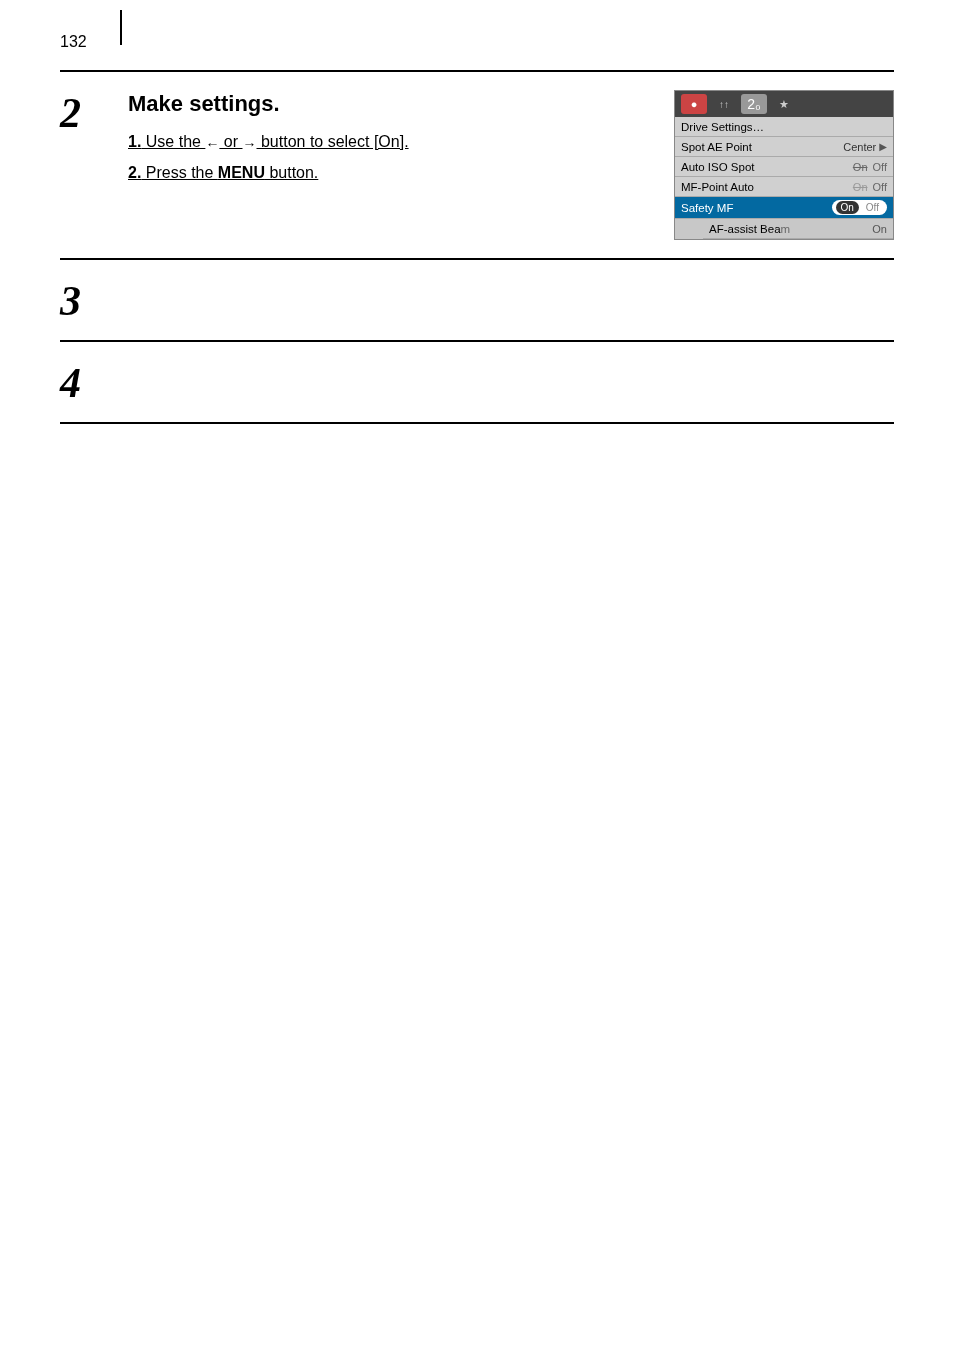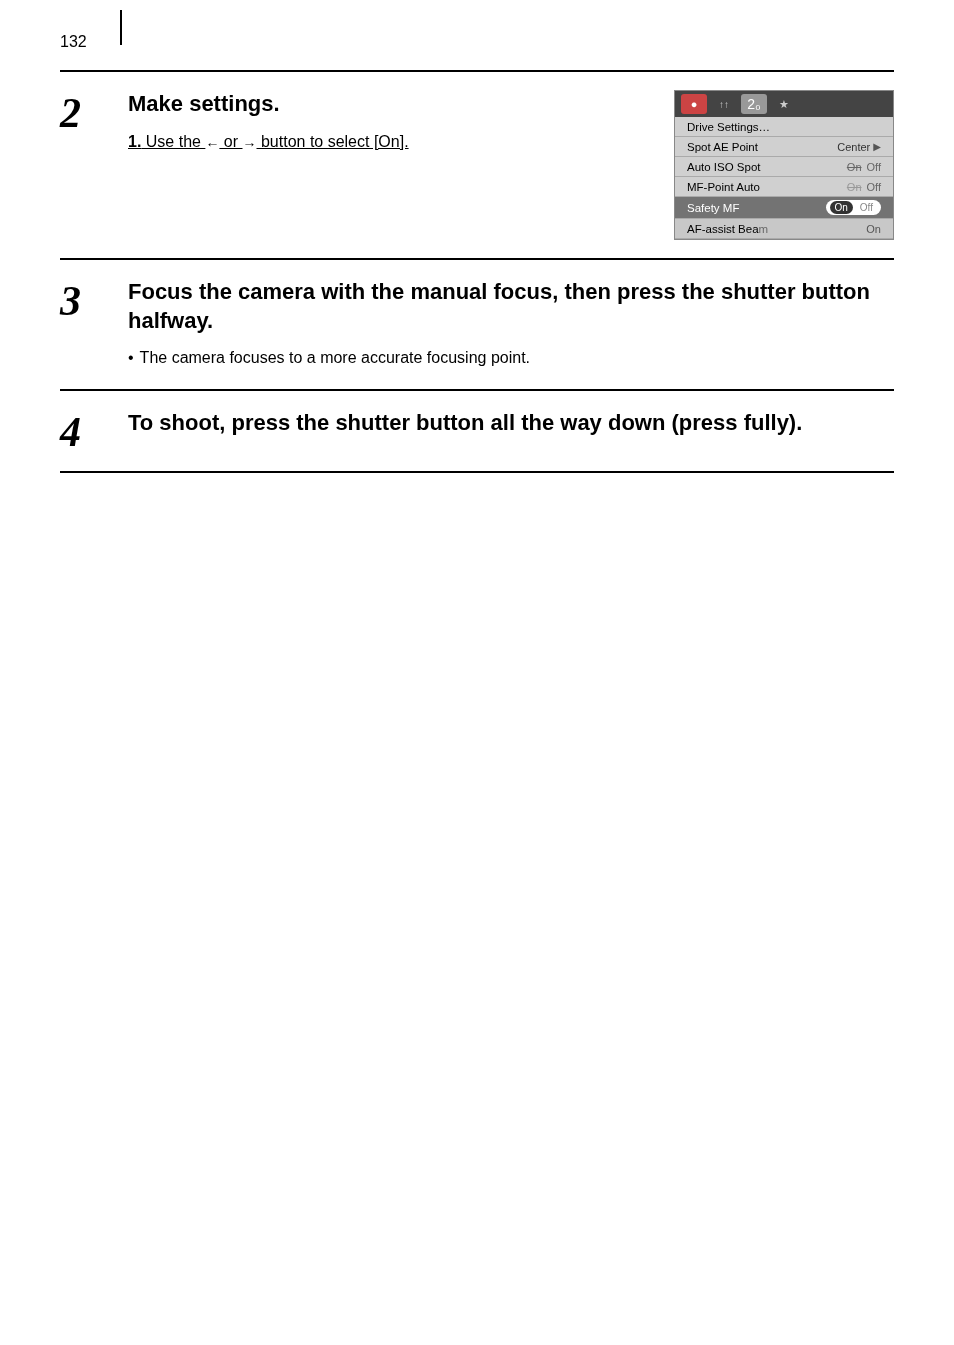--- a/index.html
+++ b/index.html
@@ -143,29 +143,29 @@
       color: white;
     }
 
     .menu-rows {
       background: #c8c8c8;
     }
 
     .menu-row {
       display: flex;
       align-items: center;
-      padding: 3px 12px;
+      padding: 3px 6px;
       font-size: 11.5px;
       border-bottom: 1px solid #aaa;
       min-height: 20px;
       background: #d0d0d0;
     }
 
     .menu-row.highlighted {
-      background: #737373;
+      background: #0369a1;
       color: white;
     }
 
     .menu-row-label {
       flex: 1;
     }
 
     .menu-row-value {
       font-size: 11px;
       color: #333;
@@ -236,20 +236,23 @@
   <div class="step-row">
     <div class="step-number">2</div>
     <div class="step-content">
       <div class="step2-inner">
         <div class="step2-text">
           <div class="step-title">Make settings.</div>
           <div class="step-body">
             <p>
               <strong>1.</strong> Use the <span class="arrow">←</span> or <span class="arrow">→</span> button to select [On].
             </p>
+            <p>
+              <strong>2.</strong> Press the <strong>MENU</strong> button.
+            </p>
           </div>
         </div>
 
         <div class="camera-menu">
           <div class="camera-menu-tabs">
             <div class="menu-tab camera">●</div>
             <div class="menu-tab" style="color:#ccc; font-size:10px;">↑↑</div>
             <div class="menu-tab active" style="background:#999; font-size:14px;">2₀</div>
             <div class="menu-tab" style="color:#ccc;">★</div>
           </div>
@@ -271,40 +274,31 @@
             </div>
             <div class="menu-row highlighted">
               <span class="menu-row-label">Safety MF</span>
               <span class="menu-row-value">
                 <span class="toggle-on-off">
                   <span class="toggle-on">On</span>
                   <span class="toggle-off">Off</span>
                 </span>
               </span>
             </div>
-            <div class="menu-row" style="background:#c8c8c8;">
+            <div class="menu-row" style="background:#c8c8c8;margin-left:28px;">
               <span class="menu-row-label">AF-assist Bea<span style="opacity:0.5;">m</span></span>
               <span class="menu-row-value" style="color:#555;">On</span>
             </div>
           </div>
         </div>
       </div>
     </div>
   </div>
 
   <div class="step-row">
     <div class="step-number">3</div>
-    <div class="step-content">
-      <div class="step-title">Focus the camera with the manual focus, then press the shutter button halfway.</div>
-      <div class="step-body">
-        <div class="bullet">The camera focuses to a more accurate focusing point.</div>
-      </div>
-    </div>
   </div>
 
   <div class="step-row">
     <div class="step-number">4</div>
-    <div class="step-content">
-      <div class="step-title">To shoot, press the shutter button all the way down (press fully).</div>
-    </div>
   </div>
 
 </div>
 
 </body></html>

